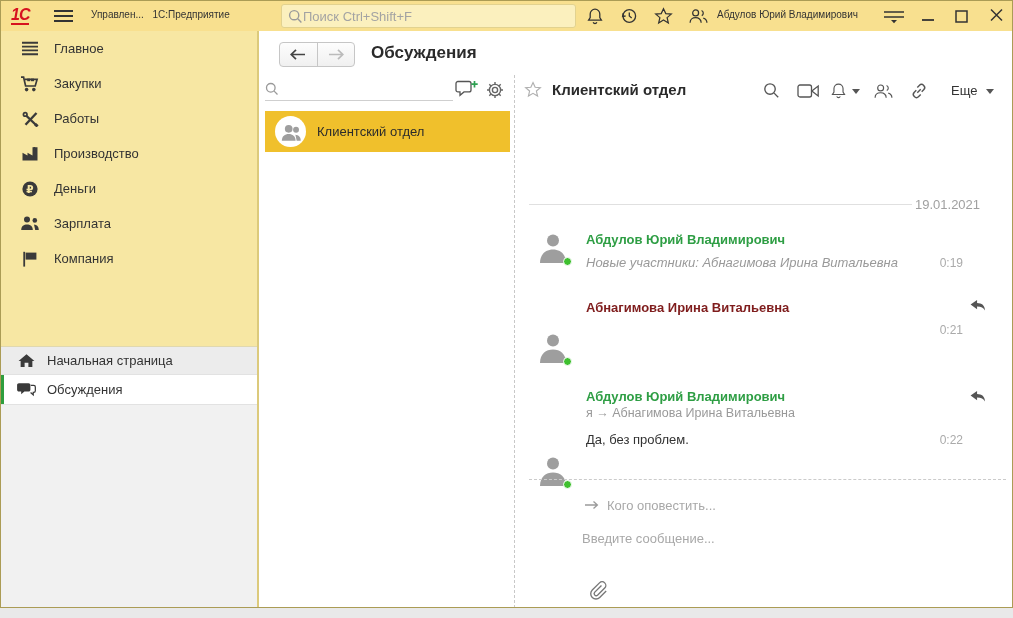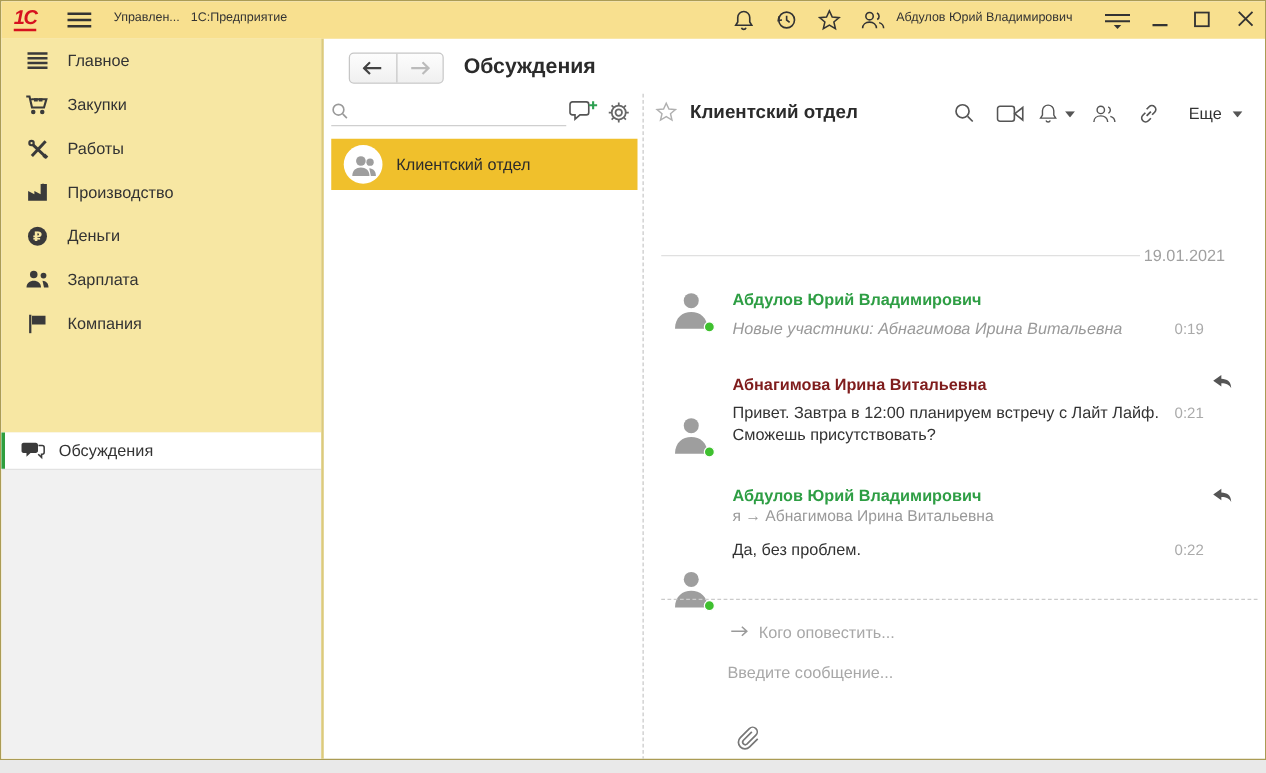--- a/index.html
+++ b/index.html
@@ -86,20 +86,29 @@
     <span class="a logo" style="left:10px; top:5px;">1С</span>
     <span class="a ic" style="left:52px; top:8px;">
       <svg width="21" height="14" viewBox="0 0 21 14">
           <path d="M1 2h19M1 7h19M1 12h19" stroke="#333" stroke-width="2" fill="none"></path>
         </svg>
     </span>
     <span class="a tbtitle" style="left:90px; top:8px;">
       <span>Управлен...</span>
       <span style="margin-left:6px;">1С:Предприятие</span>
     </span>
+    <div class="a tbsearch" style="left:280px; top:3px;">
+      <span class="ic">
+        <svg width="15" height="15" viewBox="0 0 15 15" fill="none" stroke="#9a9a9a" stroke-width="1.4">
+            <circle cx="6.2" cy="6.2" r="4.6"></circle>
+            <path d="M9.8 9.8l3.6 3.6"></path>
+          </svg>
+      </span>
+      <input placeholder="Поиск Ctrl+Shift+F" style="">
+    </div>
     <span class="a ic" style="left:585px; top:6px;">
       <svg width="18" height="18" viewBox="0 0 18 18" fill="none" stroke="#333" stroke-width="1.3">
           <path d="M9 2.2a4.8 4.8 0 0 1 4.8 4.8v3.6l1.6 2.6H2.6l1.6-2.6V7A4.8 4.8 0 0 1 9 2.2z"></path>
           <path d="M7.2 15.2a1.9 1.9 0 0 0 3.6 0"></path>
         </svg>
     </span>
     <span class="a ic" style="left:619px; top:6px;">
       <svg width="18" height="18" viewBox="0 0 18 18" fill="none" stroke="#333" stroke-width="1.3">
           <circle cx="9.3" cy="9" r="6.3"></circle>
           <path d="M9.3 5.6V9l2.4 1.9"></path>
@@ -209,20 +218,28 @@
           <svg width="16" height="16" viewBox="0 0 16 16">
             <path d="M2.2 0.8v14.8" stroke="#3a3a3a" stroke-width="1.8"></path>
             <path d="M3.6 1.6h10.8v7H3.6z" fill="#3a3a3a"></path>
           </svg>
         </span>
       <span class="lbl">Компания</span>
     </div>
   </div>
 
   <div class="a bottomzone">
+    <div class="brow home">
+      <span class="icb">
+          <svg width="17" height="15" viewBox="0 0 18 15">
+            <path d="M9 0.8L17.4 8h-2.2v6.4H11V9.8H7v4.6H2.8V8H0.6z" fill="#3a3a3a"></path>
+          </svg>
+        </span>
+      <span>Начальная страница</span>
+    </div>
     <div class="brow disc">
       <span class="gbar"></span>
       <span class="icb">
           <svg width="19" height="15" viewBox="0 0 20 15">
             <path d="M14.5 3.2h3.1c1 0 1.7.7 1.7 1.7v4c0 1-.7 1.7-1.7 1.7h-.5v2.6l-2.8-2.6" fill="none" stroke="#3a3a3a" stroke-width="1.3"></path>
             <path d="M2 0.8h10.2c1.1 0 1.9.8 1.9 1.9v5c0 1.1-.8 1.9-1.9 1.9H7.8l-3.4 3v-3H2c-1.1 0-1.9-.8-1.9-1.9v-5C.1 1.6.9.8 2 .8z" fill="#3a3a3a"></path>
           </svg>
         </span>
       <span>Обсуждения</span>
     </div>
@@ -351,21 +368,20 @@
         <path d="M3 31c0-9 6-13.4 13-13.4S29 22 29 31z" fill="#9e9e9e"></path>
       </svg>
     <span class="odot"></span>
   </div>
   <span class="a msgname dark" style="left:585px; top:299px;">Абнагимова Ирина Витальевна</span>
   <span class="a ic" style="left:968px; top:298px;">
     <svg width="18" height="13" viewBox="0 0 18 14">
         <path d="M8 1L1 6l7 5V8.2c4.5 0 7 1.4 8.5 4.3 0-6-3.5-8-8.5-8.3z" fill="#555"></path>
       </svg>
   </span>
-  <span class="a msgbody" style="left:585px; top:320px; width:368px;">Привет. Завтра в 12:00 планируем встречу с Лайт Лайф. Сможешь присутствовать?</span>
   <span class="a msgtime" style="left:920px; top:322px;">0:21</span>
 
   <div class="a avatar" style="left:536px; top:388px;">
     <svg width="33" height="33" viewBox="0 0 33 33">
         <circle cx="16" cy="8.5" r="6" fill="#9e9e9e"></circle>
         <path d="M3 31c0-9 6-13.4 13-13.4S29 22 29 31z" fill="#9e9e9e"></path>
       </svg>
     <span class="odot"></span>
   </div>
   <span class="a msgname green" style="left:585px; top:388px;">Абдулов Юрий Владимирович</span>

